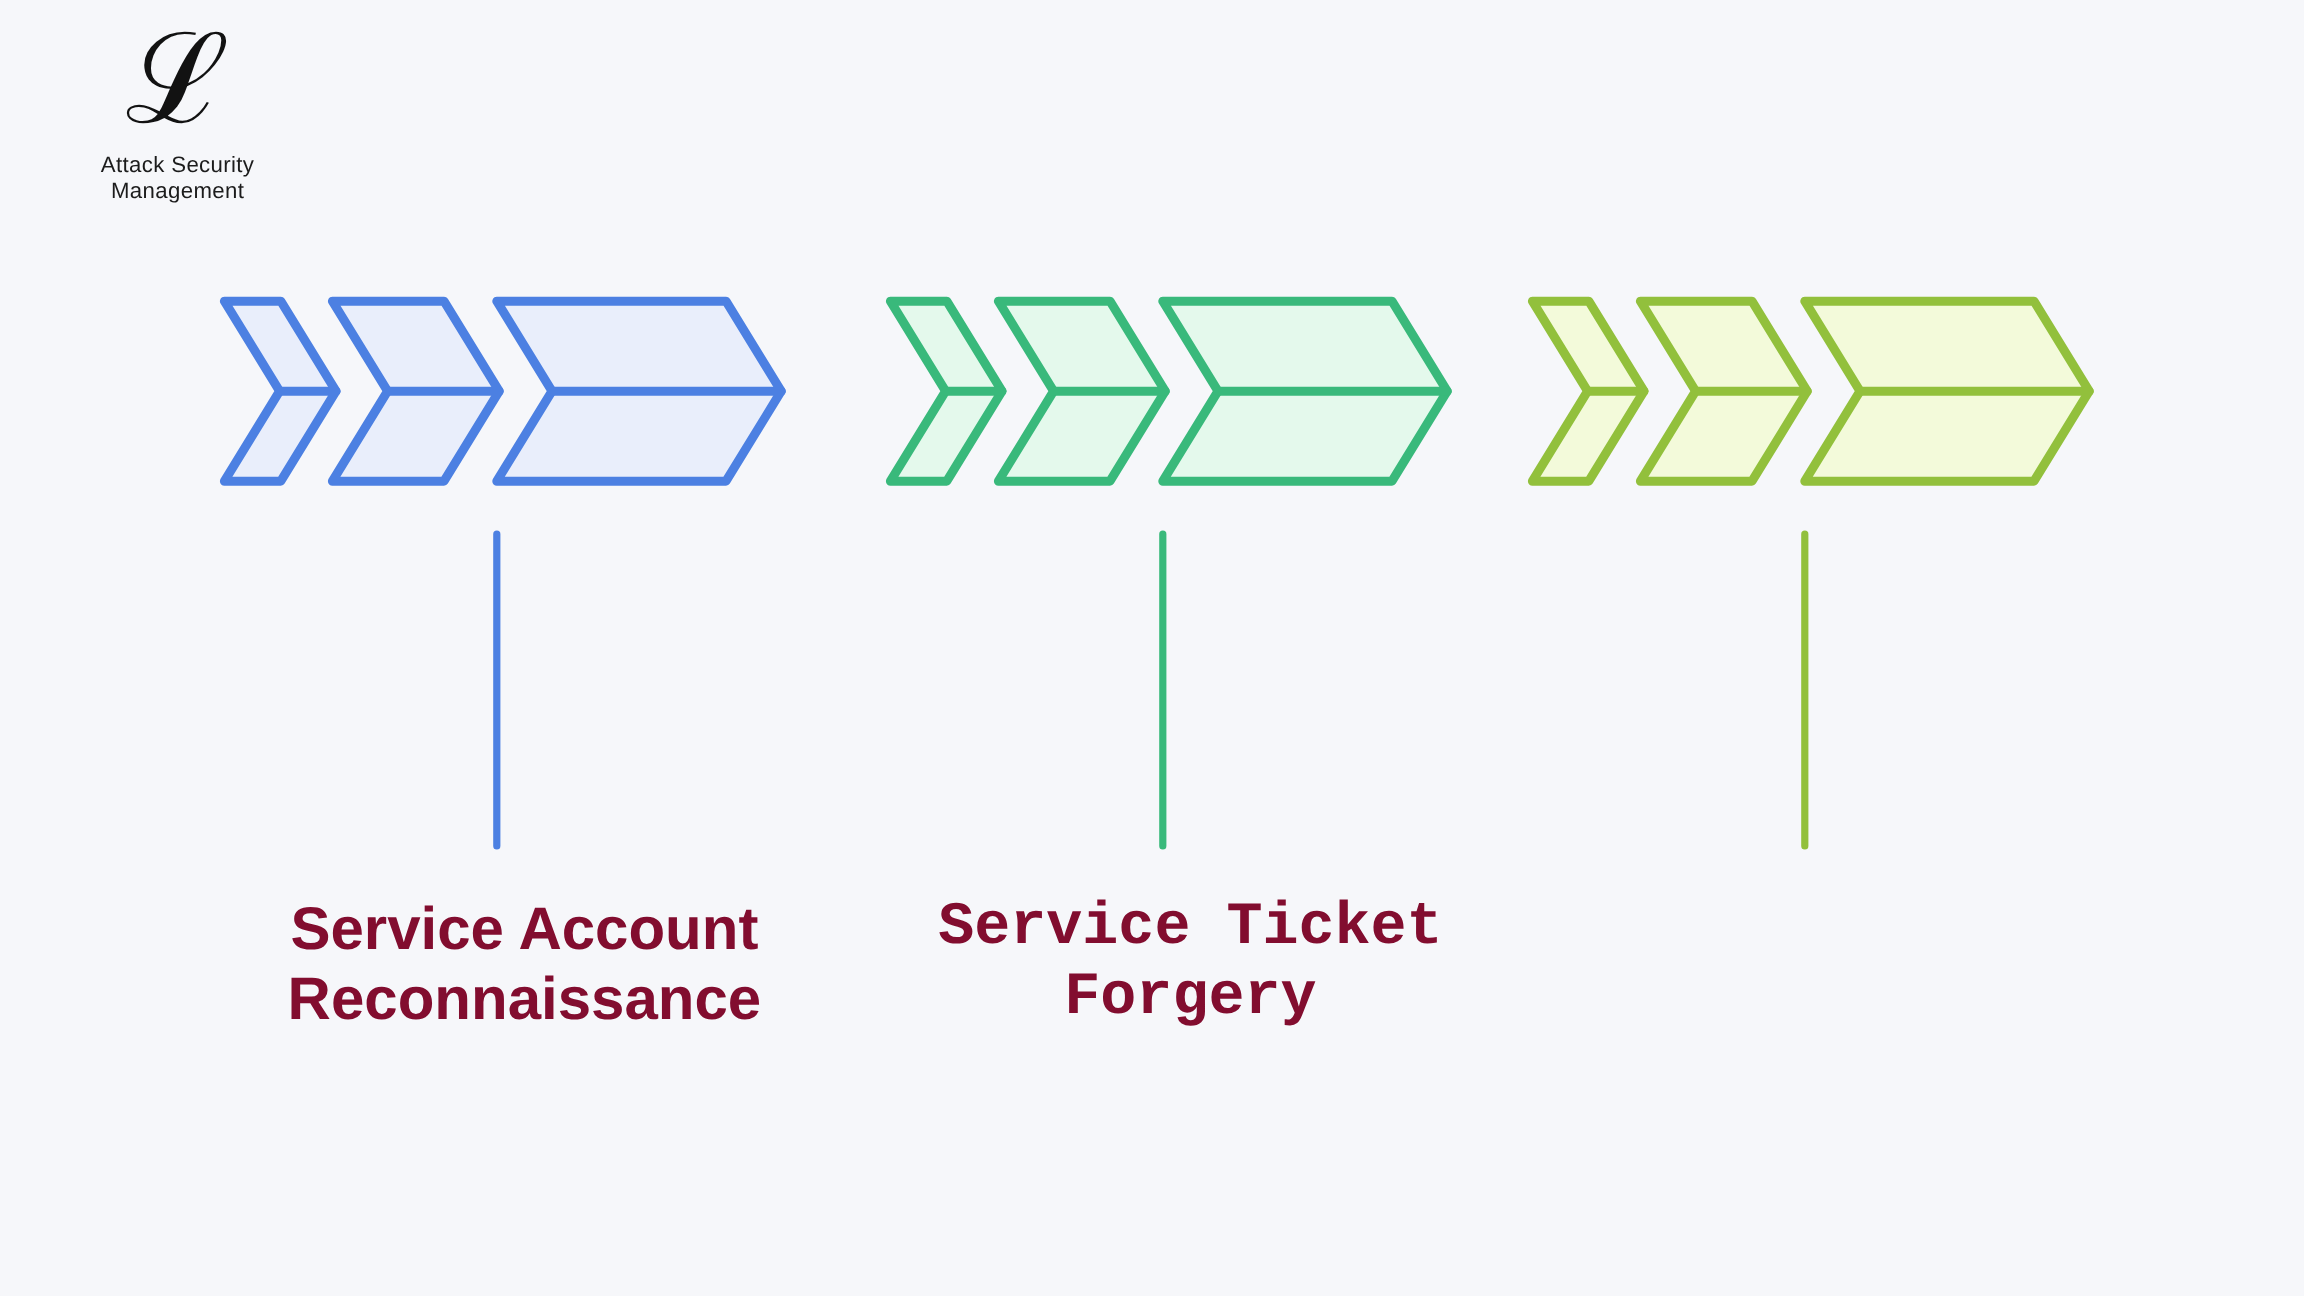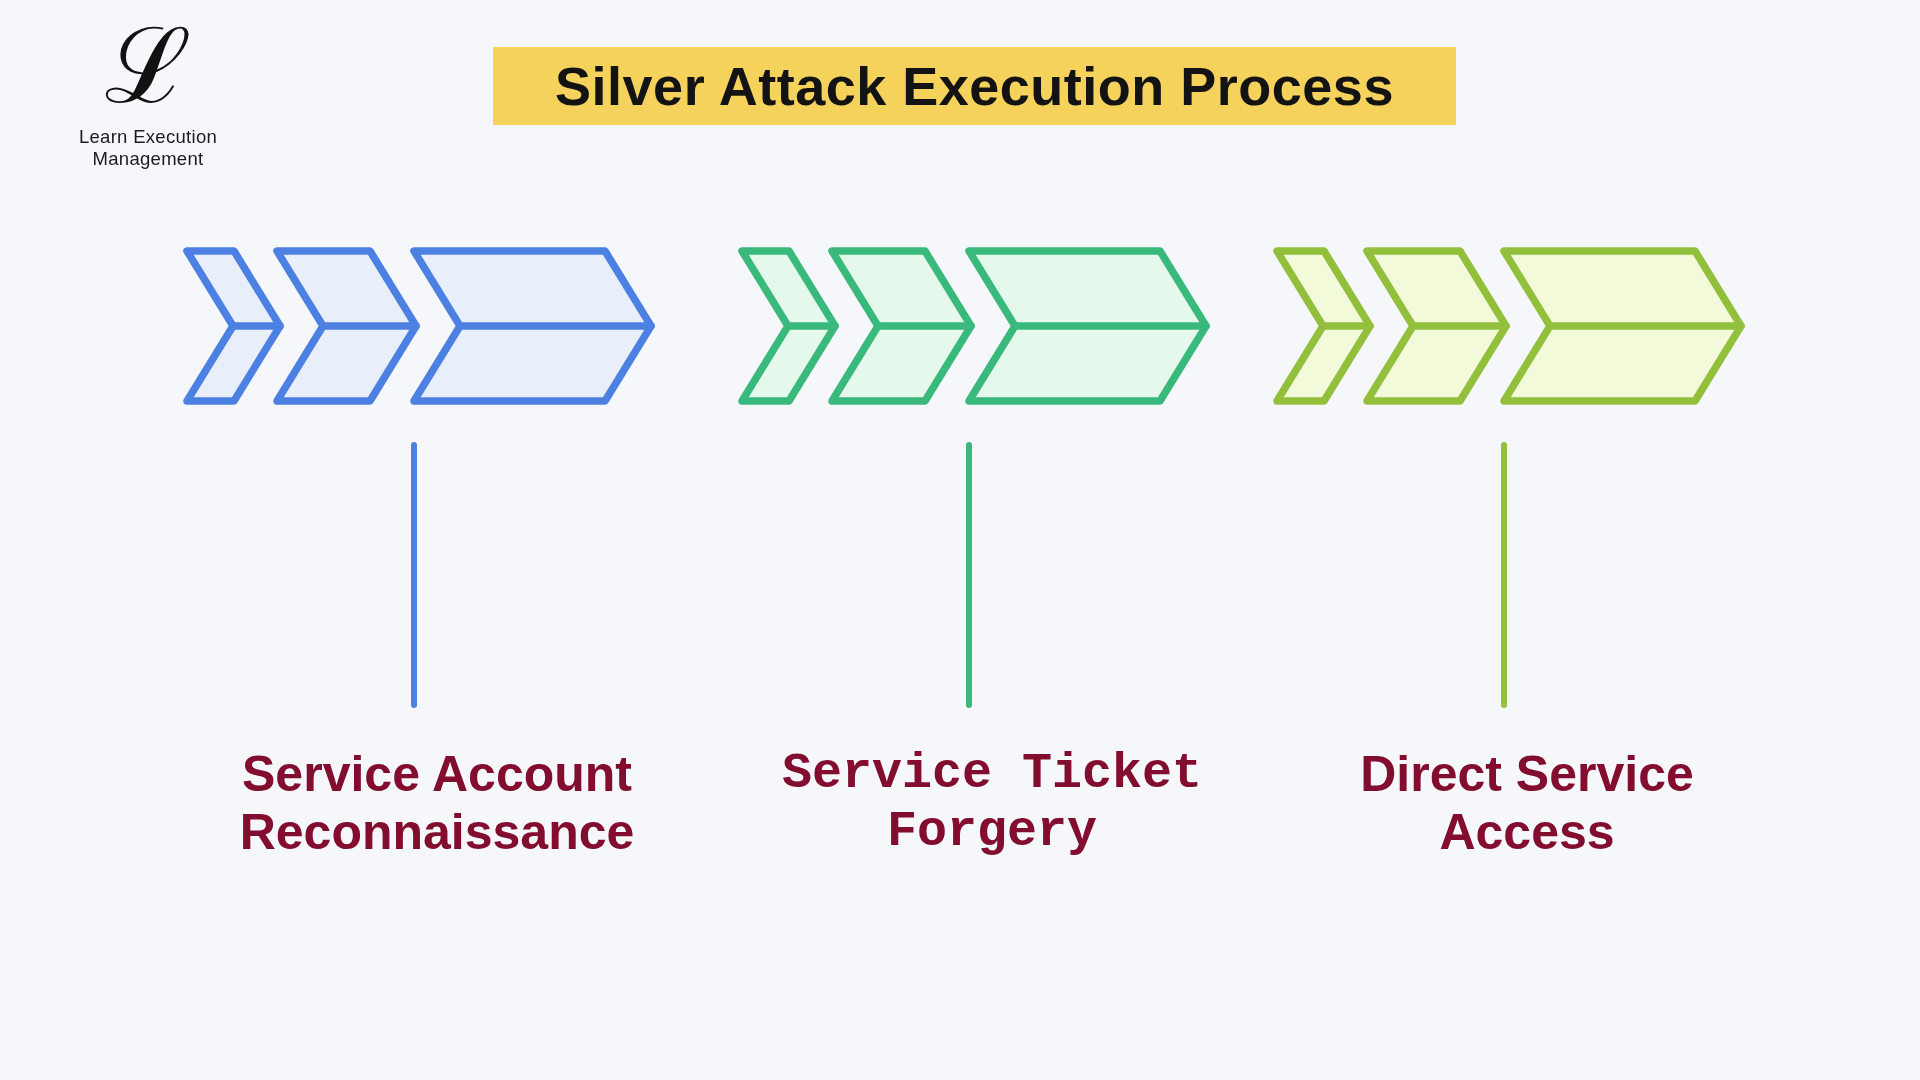--- a/index.html
+++ b/index.html
@@ -111,26 +111,23 @@
     white-space: pre-line;
   }
 </style>
 </head>
 <body>
 
 <div class="canvas" style="background: rgb(246, 247, 250);">
 
   <div class="logo">
     <div class="logo-glyph">ℒ</div>
-    <div class="logo-text">Learn Execution Management</div>
+    <div class="logo-text">Attack Security Management</div>
   </div>
 
-  <div class="title-banner" style="background: rgb(245, 210, 92);">
-    <h1 style="color: rgb(19, 19, 19);">Silver Attack Execution Process</h1>
-  </div>
 
   <div class="step step-1" style="--stroke: #4c80e2; --fill: #e9eefb;">
     <svg class="chevrons" viewBox="0 0 465 150">
       <polygon points="0,0 47,0 93,75 47,150 0,150 46,75"></polygon>
       <line x1="46" y1="75" x2="93" y2="75"></line>
       <polygon points="90,0 183,0 229,75 183,150 90,150 136,75"></polygon>
       <line x1="136" y1="75" x2="229" y2="75"></line>
       <polygon points="227,0 418,0 464,75 418,150 227,150 273,75"></polygon>
       <line x1="273" y1="75" x2="464" y2="75"></line>
     </svg>
@@ -156,17 +153,15 @@
   <div class="step step-3" style="--stroke: #92c03c; --fill: #f3fada;">
     <svg class="chevrons" viewBox="0 0 465 150">
       <polygon points="0,0 47,0 93,75 47,150 0,150 46,75"></polygon>
       <line x1="46" y1="75" x2="93" y2="75"></line>
       <polygon points="90,0 183,0 229,75 183,150 90,150 136,75"></polygon>
       <line x1="136" y1="75" x2="229" y2="75"></line>
       <polygon points="227,0 418,0 464,75 418,150 227,150 273,75"></polygon>
       <line x1="273" y1="75" x2="464" y2="75"></line>
     </svg>
     <div class="connector"></div>
-    <div class="step-label" style="color: rgb(130, 13, 47);">Direct Service
-Access</div>
   </div>
 
 </div>
 
 </body></html>

